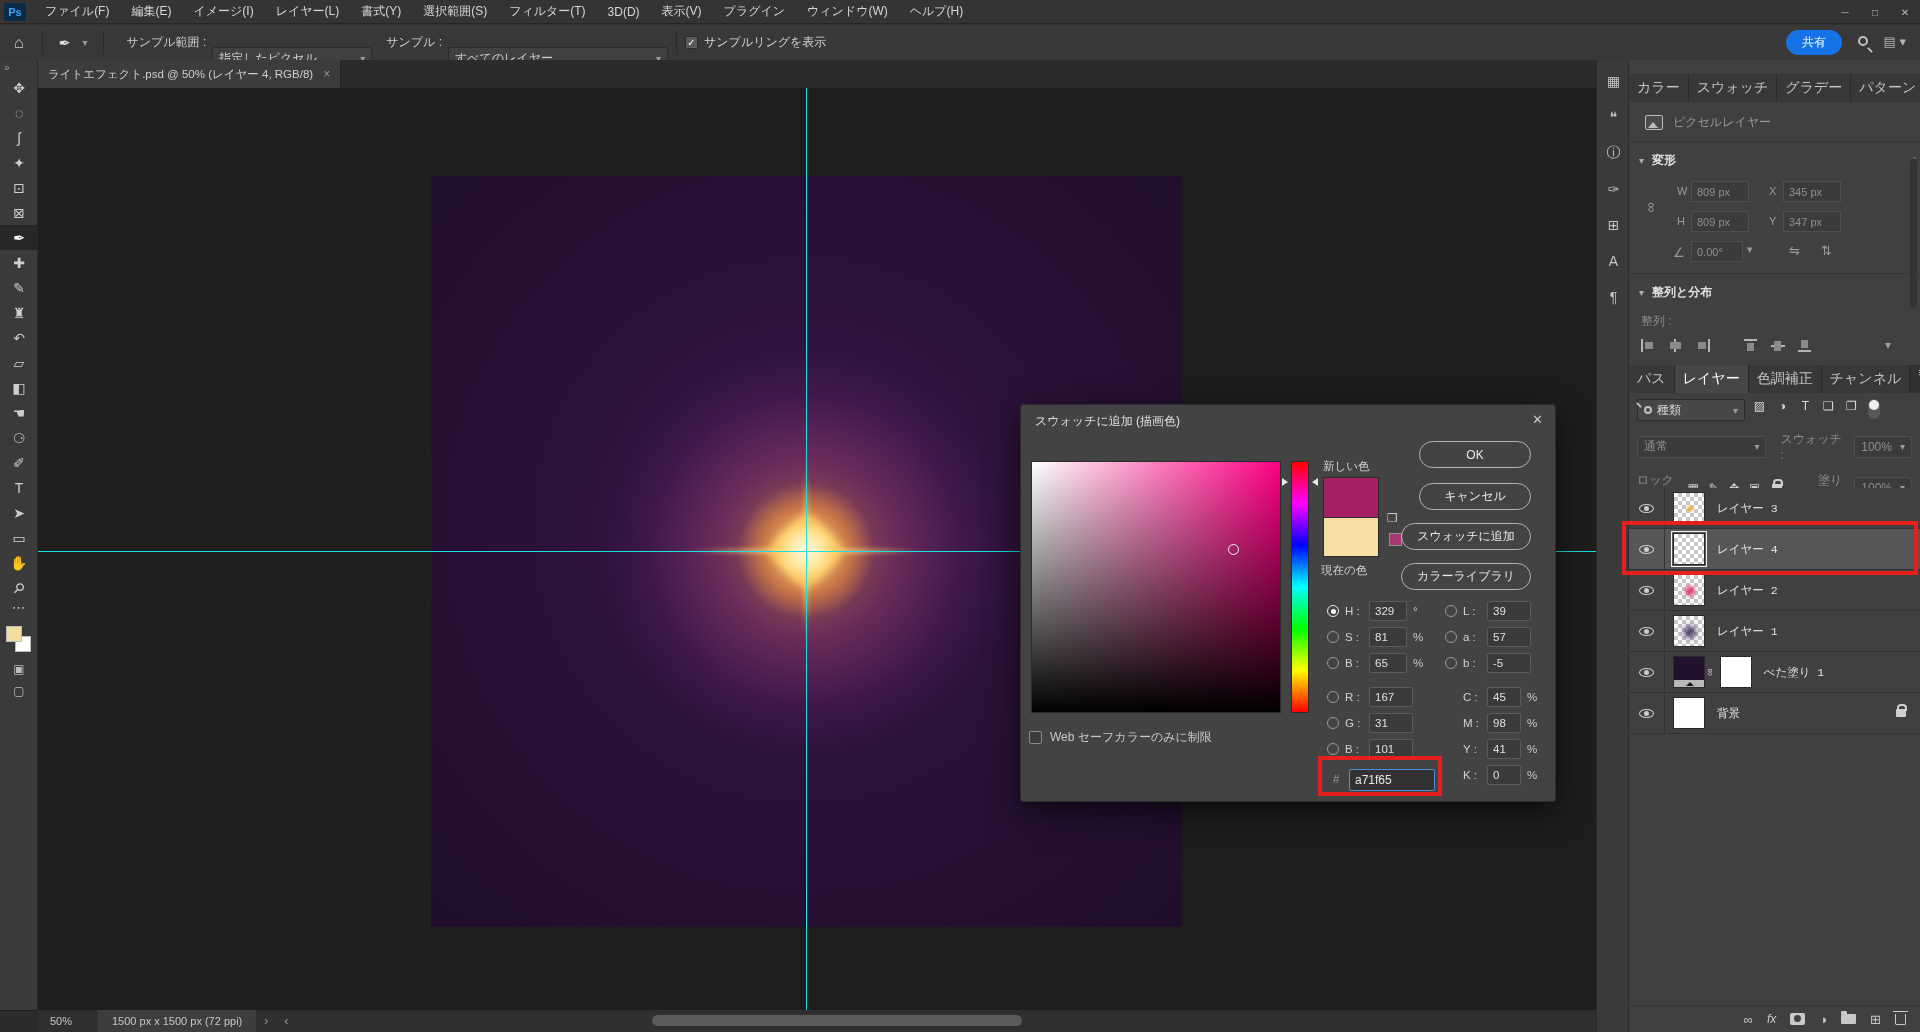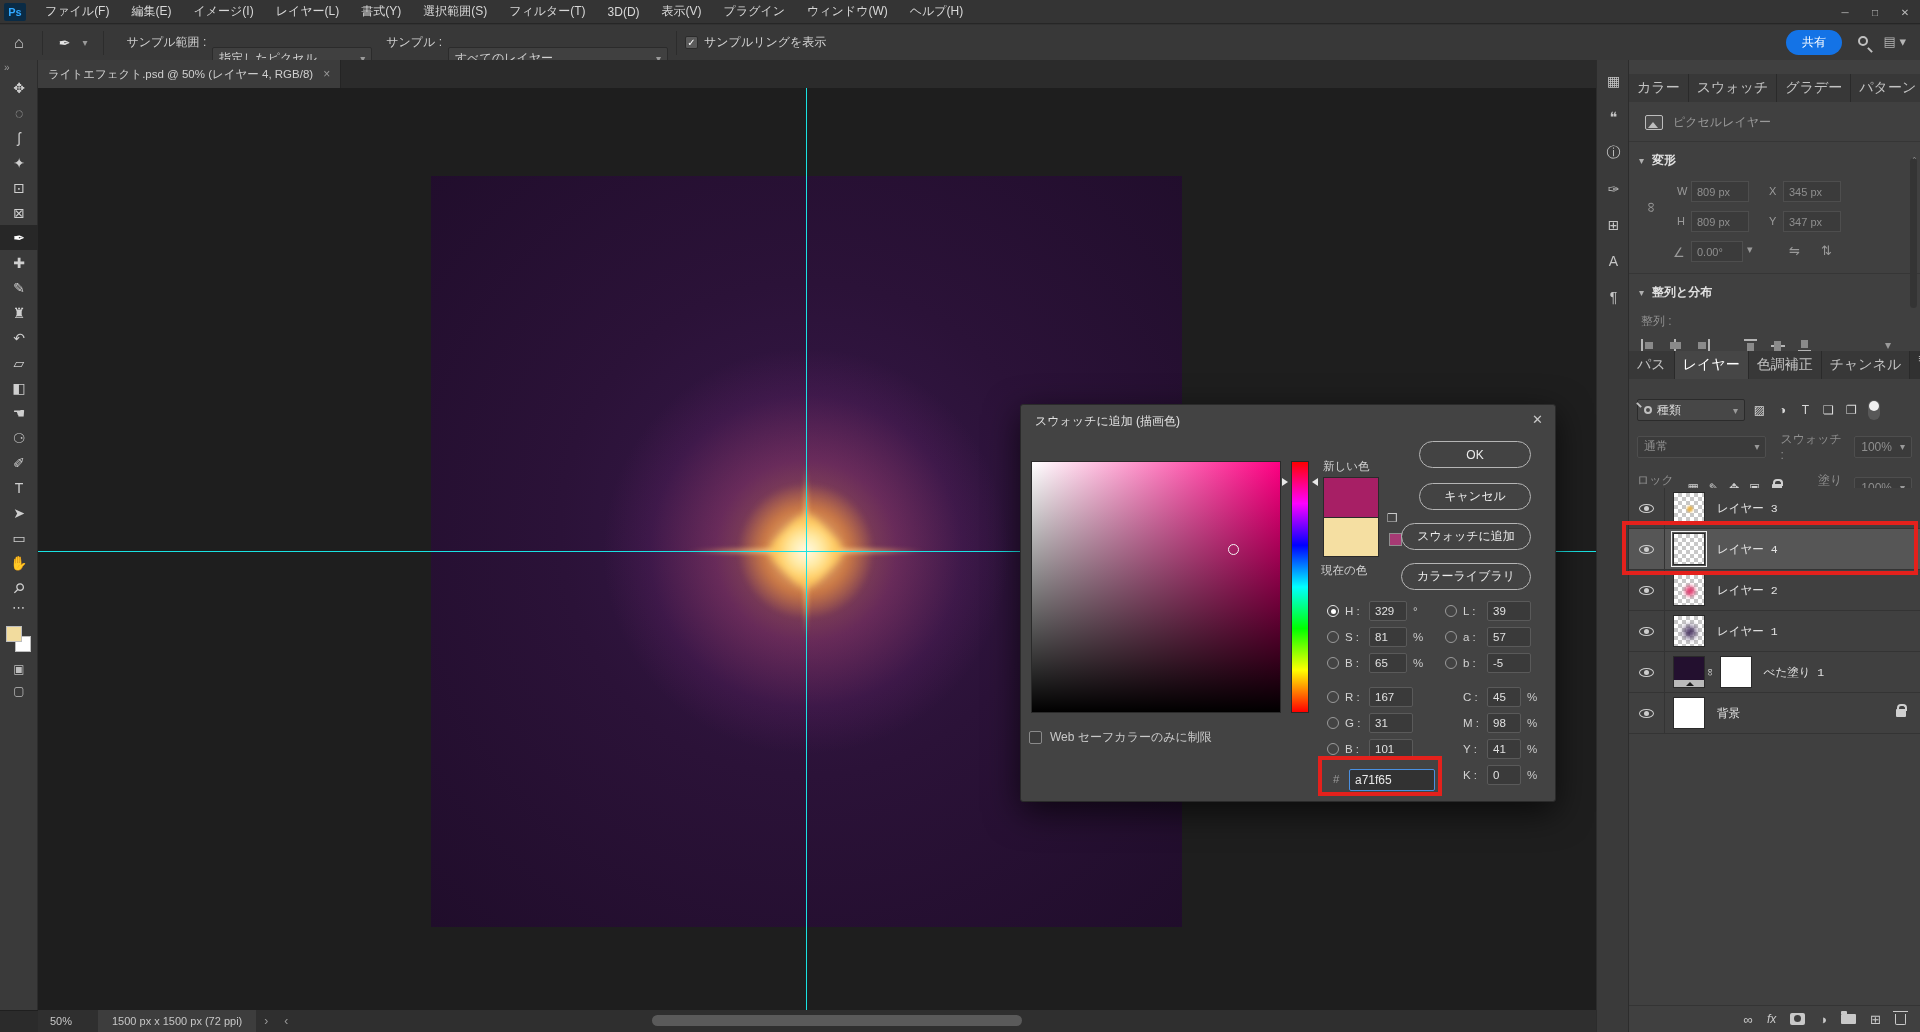--- a/index.html
+++ b/index.html
@@ -114,23 +114,23 @@
   .ai::before { background:#b5b5b5; } .ai::after { background:#8a8a8a; }
   .ai-l::before { left:0; top:0; width:2px; height:13px; } .ai-l::after { left:4px; top:3px; width:8px; height:7px; }
   .ai-ch::before { left:6px; top:0; width:2px; height:13px; } .ai-ch::after { left:2px; top:3px; width:11px; height:7px; }
   .ai-r::before { right:0; top:0; width:2px; height:13px; } .ai-r::after { right:4px; top:3px; width:8px; height:7px; }
   .ai-t::before { left:0; top:0; width:13px; height:2px; } .ai-t::after { left:3px; top:4px; width:7px; height:8px; }
   .ai-cv::before { left:0; top:6px; width:14px; height:2px; } .ai-cv::after { left:3px; top:2px; width:7px; height:10px; }
   .ai-b::before { left:0; bottom:0; width:13px; height:2px; } .ai-b::after { left:3px; bottom:4px; width:7px; height:8px; }
   .pscroll { position:absolute; right:3px; top:56px; width:7px; height:150px; background:#343434; border-radius:4px; }
   .pscroll::before { content:'⌃'; color:#8a8a8a; font-size:8px; position:absolute; top:-2px; left:1px; }
 
-  .ltabs { position:absolute; left:0; top:291px; width:291px; height:28px; background:#313131; display:flex; }
+  .ltabs { position:absolute; left:0; top:305px; width:291px; height:28px; background:#313131; display:flex; }
   .layers-ui { position:absolute; left:0; top:333px; width:291px; }
-  .filter-row { display:flex; align-items:center; gap:6px; padding:6px 8px; }
+  .filter-row { display:flex; gap:6px; padding:6px 8px; }
   .filter-dd { width:108px; height:22px; background:#474747; border:1px solid #2b2b2b; border-radius:2px;
     display:flex; align-items:center; gap:5px; padding:0 6px; color:#dcdcdc; }
   .f-ico { color:#d8d8d8; font-size:12px; width:17px; text-align:center; }
   .toggle { width:12px; height:20px; background:#585858; border-radius:7px; position:relative; margin-left:2px; }
   .toggle::after { content:''; position:absolute; top:1px; left:1px; width:10px; height:10px; background:#efefef; border-radius:50%; }
   .blend-row, .lock-row { display:flex; align-items:center; gap:6px; padding:4px 8px 6px 8px; color:#8f8f8f; }
   .dd-disabled { background:#3b3b3b; border:1px solid #4e4e4e; border-radius:2px; height:22px;
     display:flex; align-items:center; justify-content:space-between; padding:0 6px; color:#8f8f8f; }
   .lock-ico { color:#d0d0d0; font-size:12px; margin:0 2px; }
   .lock-shape { width:10px; height:8px; background:#d0d0d0; border-radius:1px; position:relative; margin:0 4px; }

